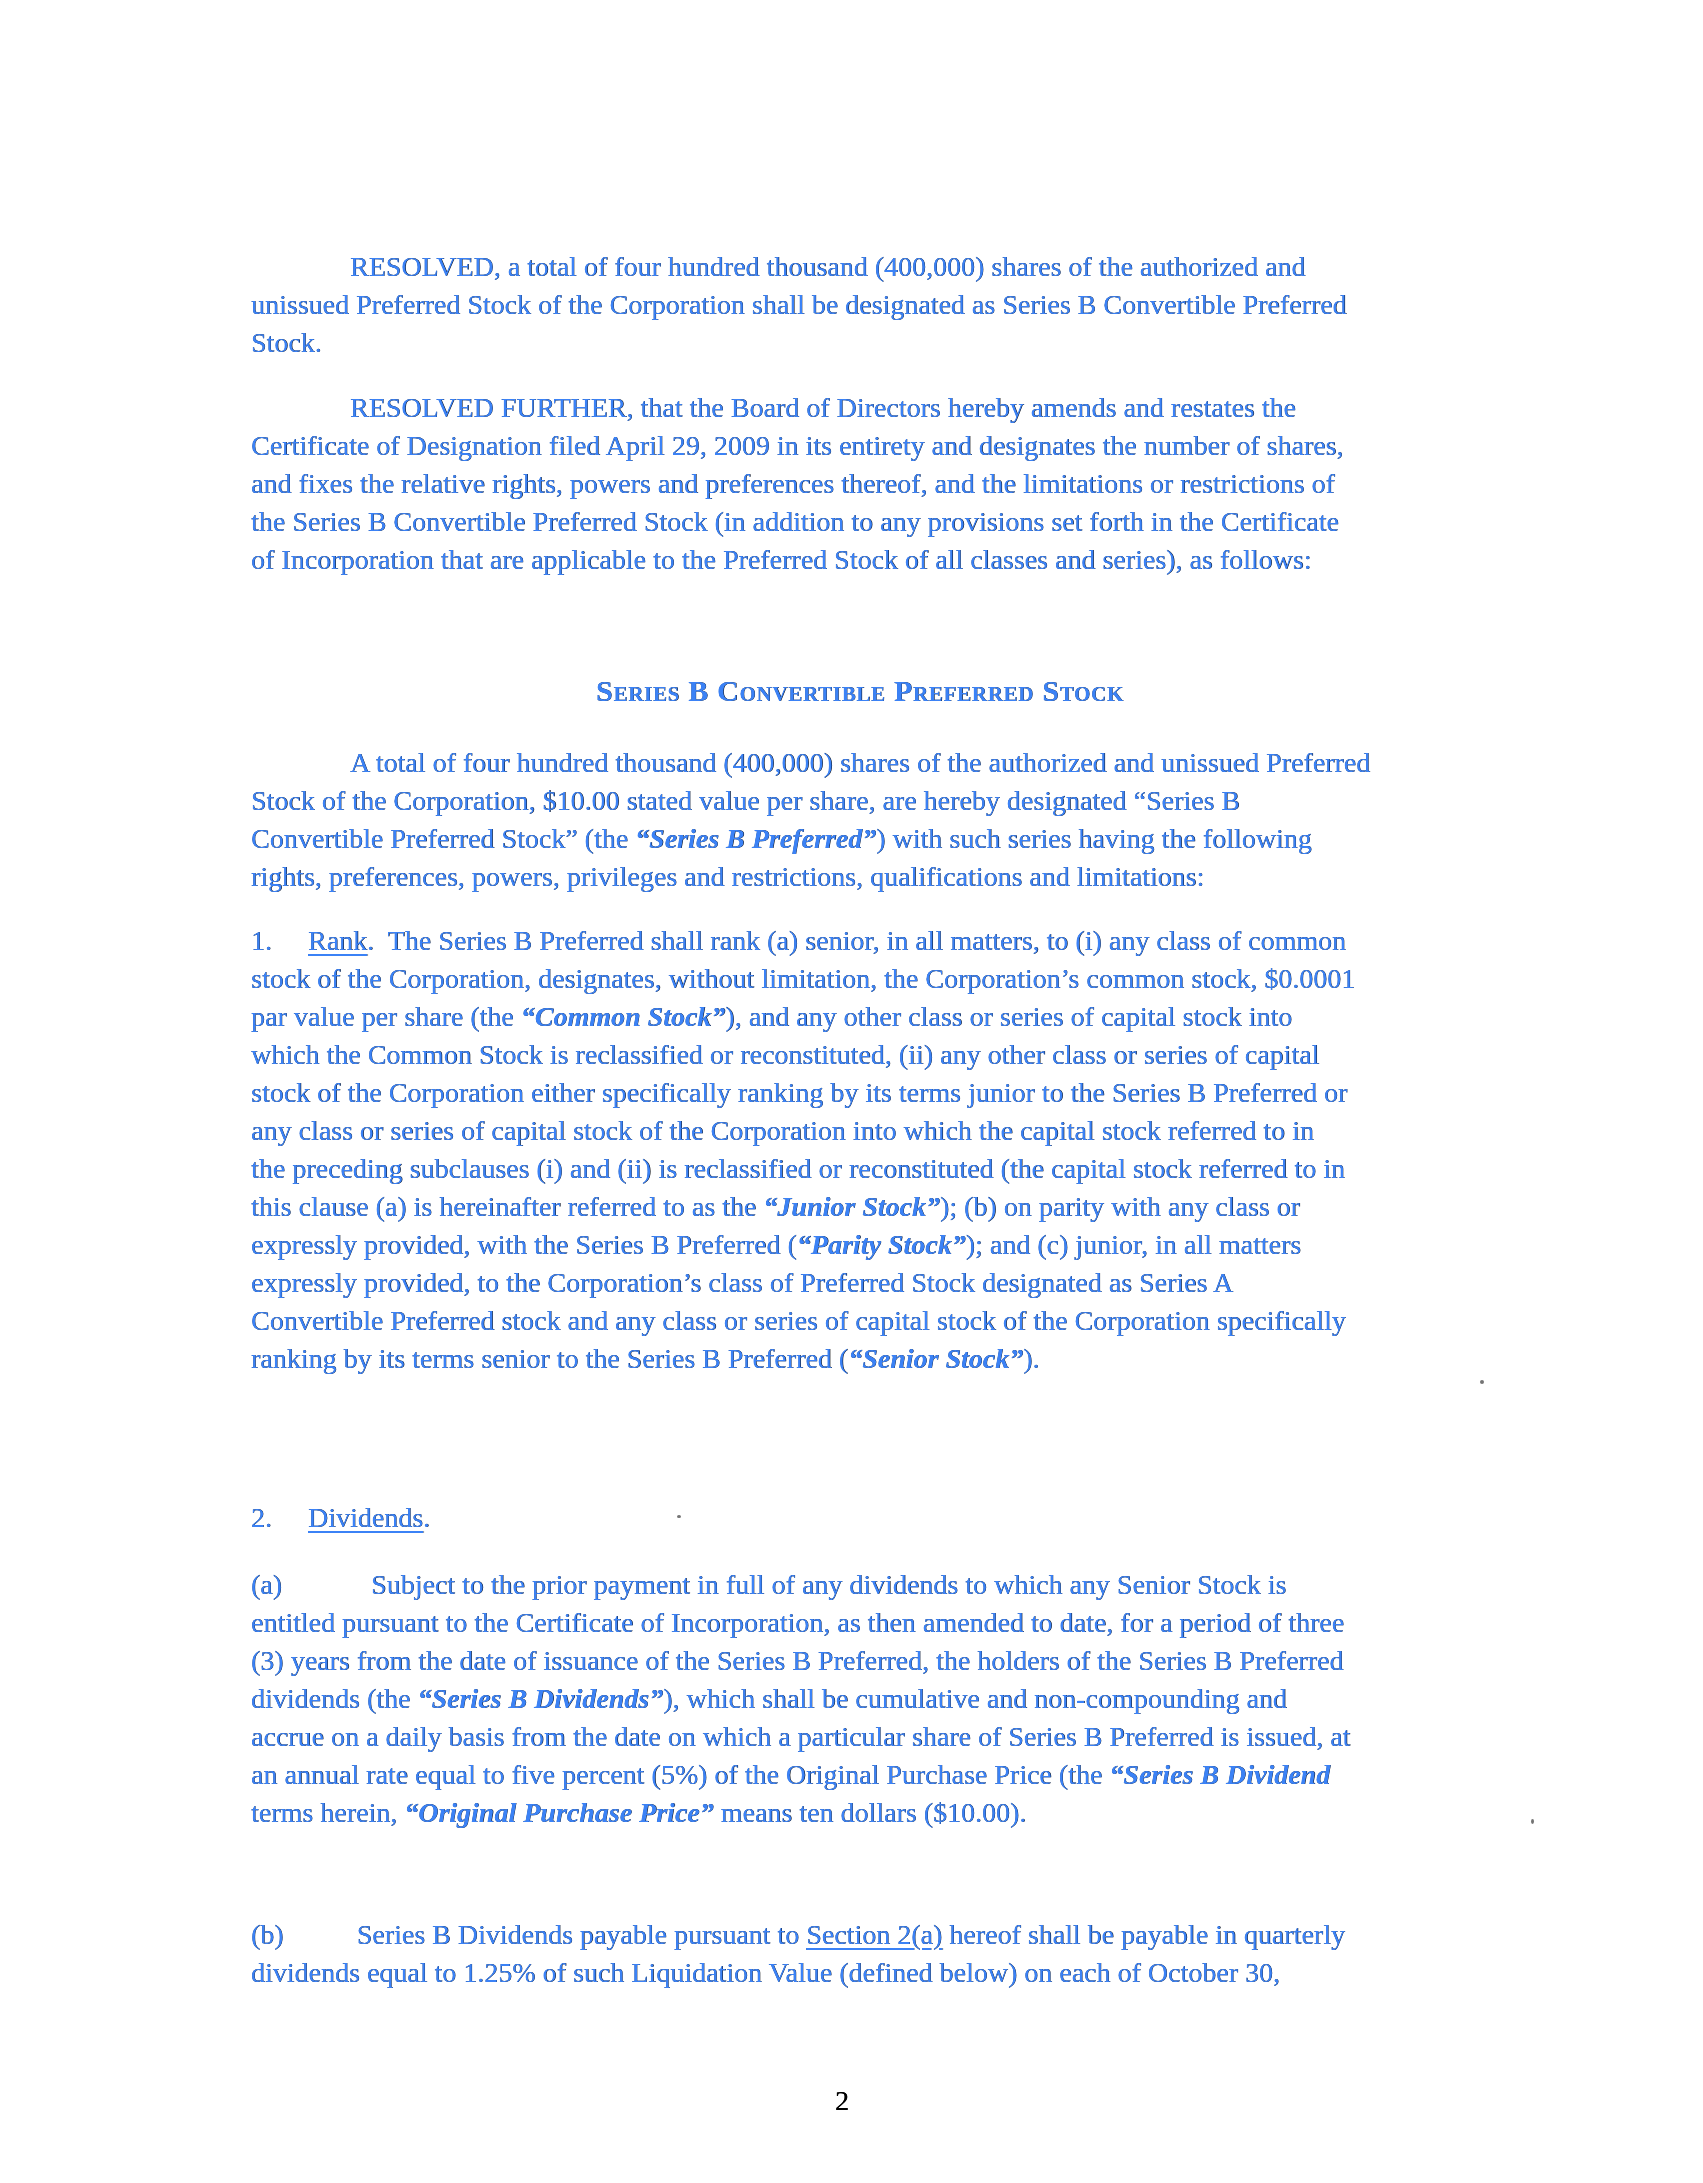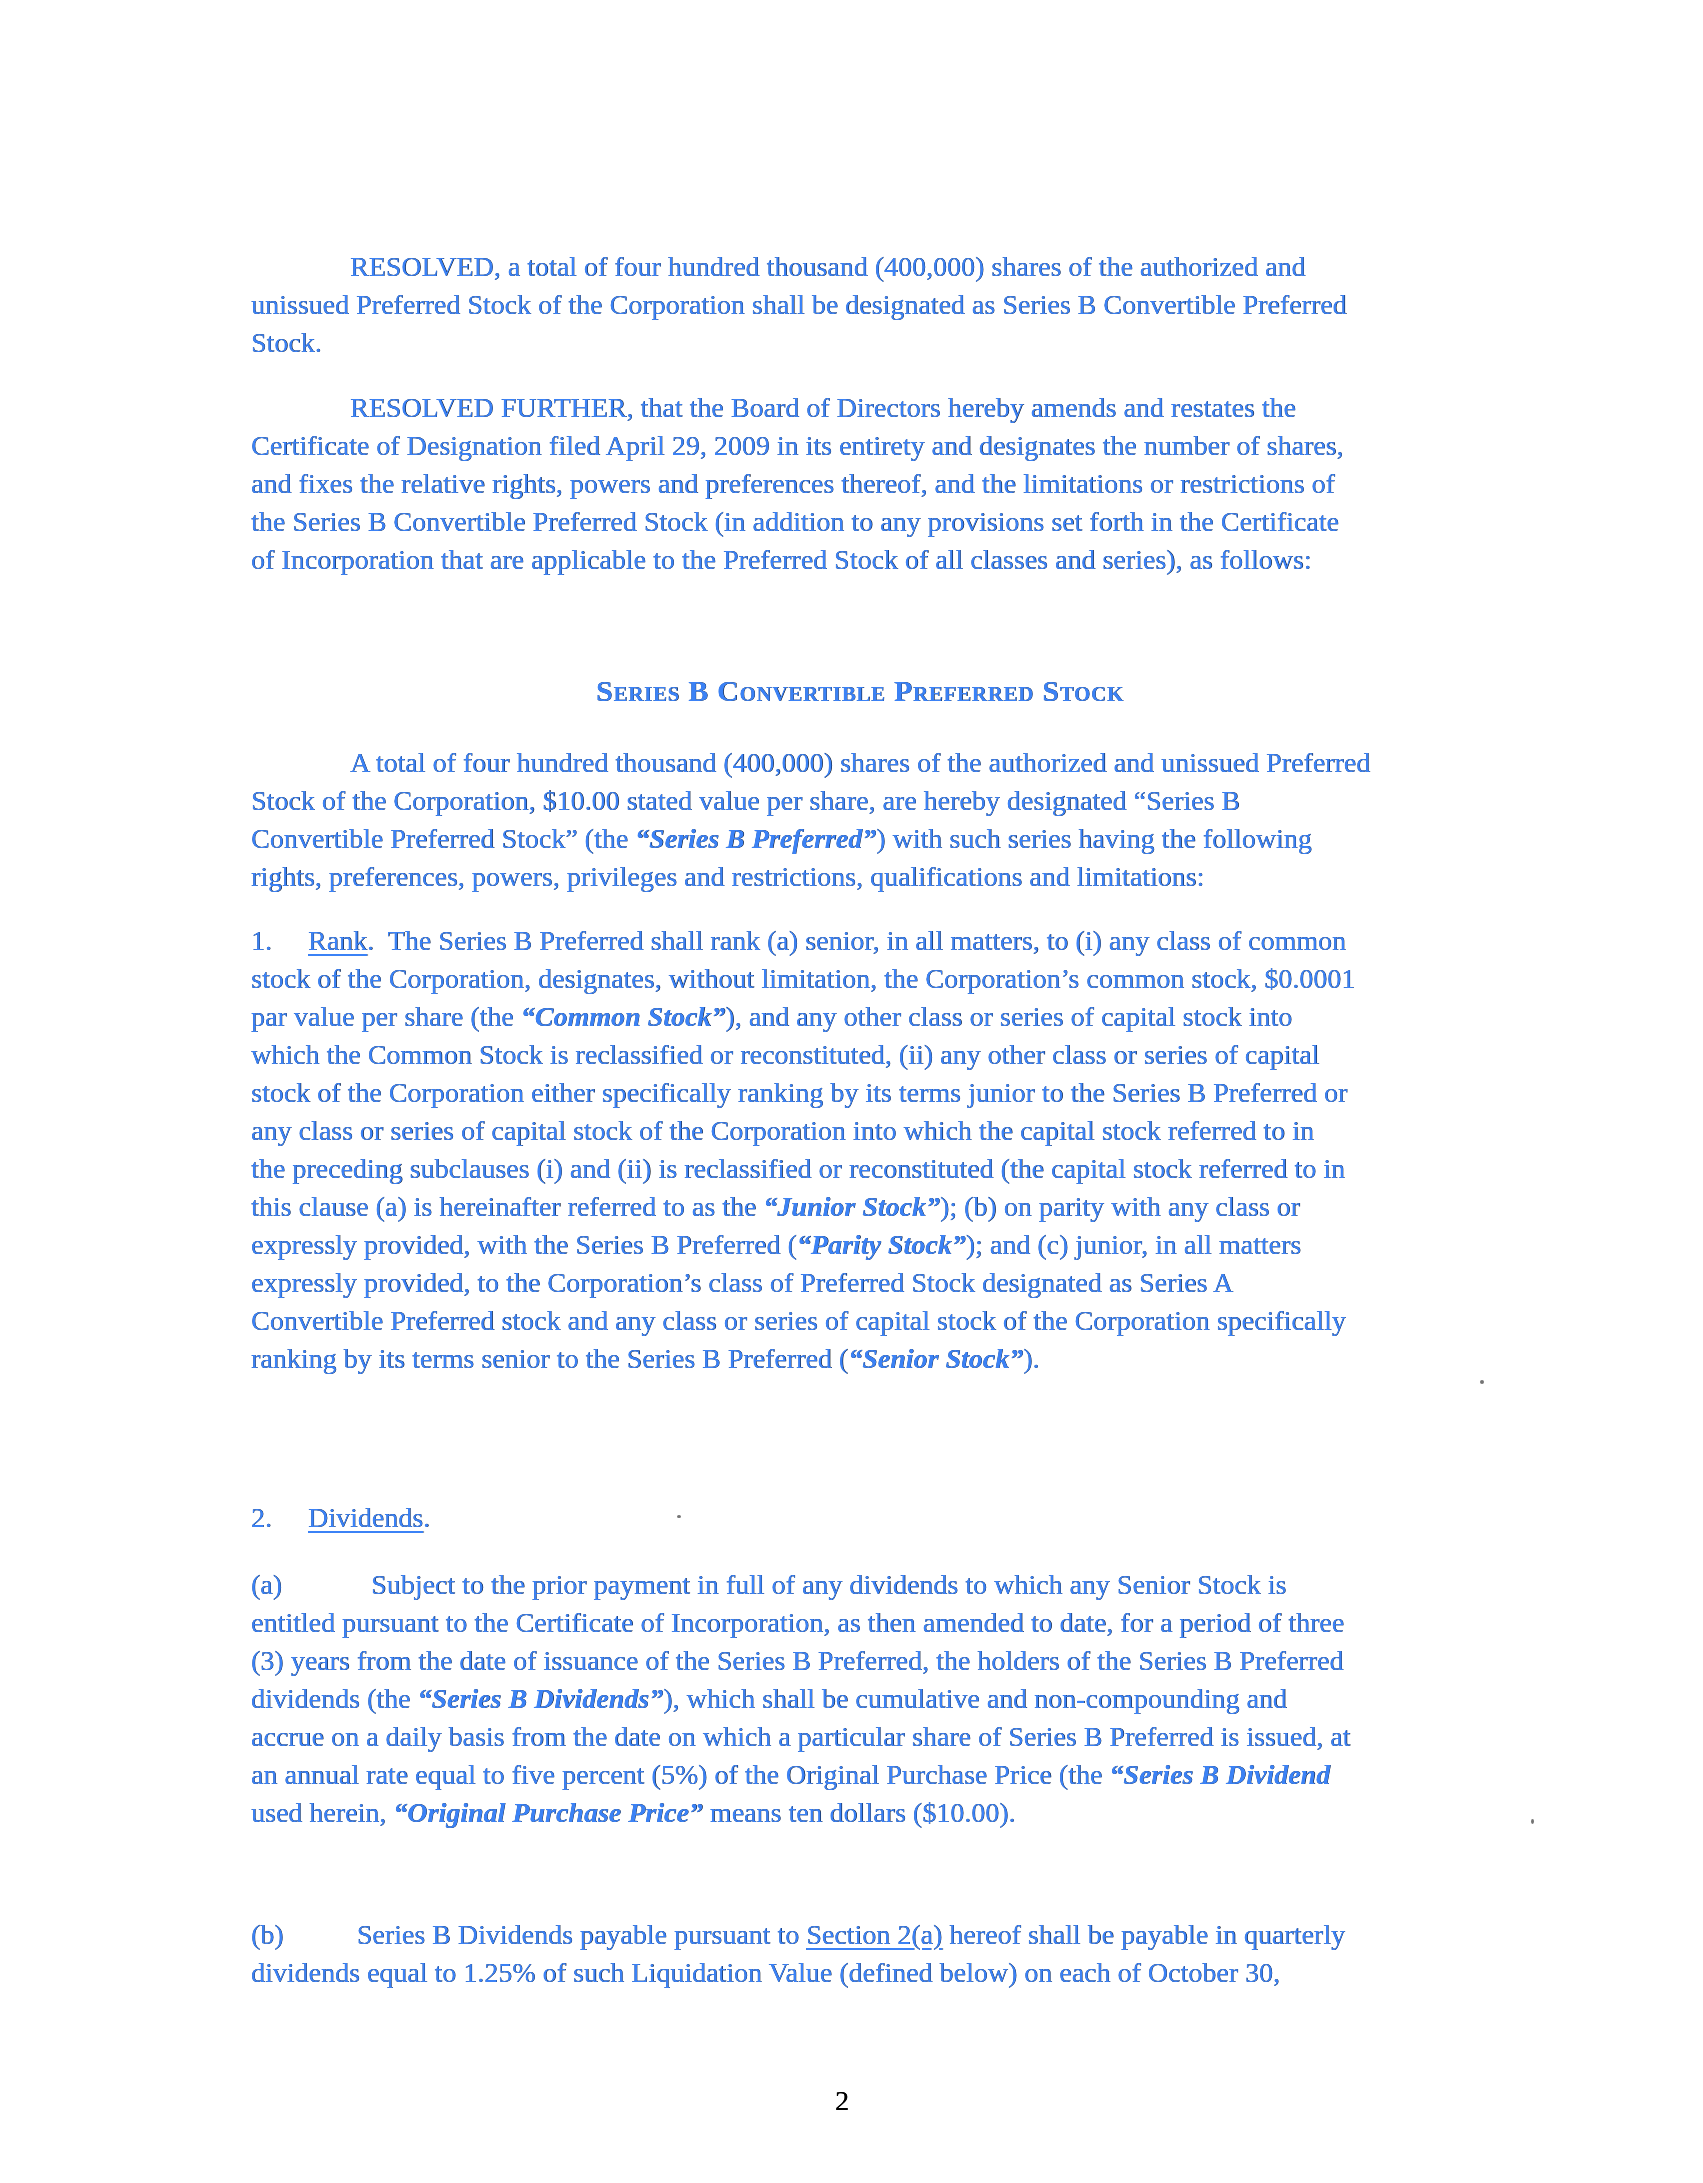--- a/index.html
+++ b/index.html
@@ -105,20 +105,20 @@
     <div class="block" style="top: 1499px;">
       <div class="ln"><span class="s-n">2.</span><span class="sp" style="width: 36px;"></span><span class="s-u">Dividends</span><span class="s-n">.</span></div>
     </div>
     <div class="block" style="top: 1566px;">
       <div class="ln"><span class="s-n">(a)</span><span class="sp" style="width: 89px;"></span><span class="s-n">Subject to the prior payment in full of any dividends to which any Senior Stock is</span></div>
       <div class="ln"><span class="s-n">entitled pursuant to the Certificate of Incorporation, as then amended to date, for a period of three</span></div>
       <div class="ln"><span class="s-n">(3) years from the date of issuance of the Series B Preferred, the holders of the Series B Preferred</span></div>
       <div class="ln"><span class="s-n">dividends (the </span><span class="s-bi">“Series B Dividends”</span><span class="s-n">), which shall be cumulative and non-compounding and</span></div>
       <div class="ln"><span class="s-n">accrue on a daily basis from the date on which a particular share of Series B Preferred is issued, at</span></div>
       <div class="ln"><span class="s-n">an annual rate equal to five percent (5%) of the Original Purchase Price (the </span><span class="s-bi">“Series B Dividend</span></div>
-      <div class="ln"><span class="s-n">used herein, </span><span class="s-bi">“Original Purchase Price”</span><span class="s-n"> means ten dollars ($10.00).</span></div>
+      <div class="ln"><span class="s-n">terms herein, </span><span class="s-bi">“Original Purchase Price”</span><span class="s-n"> means ten dollars ($10.00).</span></div>
     </div>
     <div class="block" style="top: 1916px;">
       <div class="ln"><span class="s-n">(b)</span><span class="sp" style="width: 73px;"></span><span class="s-n">Series B Dividends payable pursuant to </span><span class="s-u">Section 2(a)</span><span class="s-n"> hereof shall be payable in quarterly</span></div>
       <div class="ln"><span class="s-n">dividends equal to 1.25% of such Liquidation Value (defined below) on each of October 30,</span></div>
     </div>
   </div>
 
 
 </body></html>

